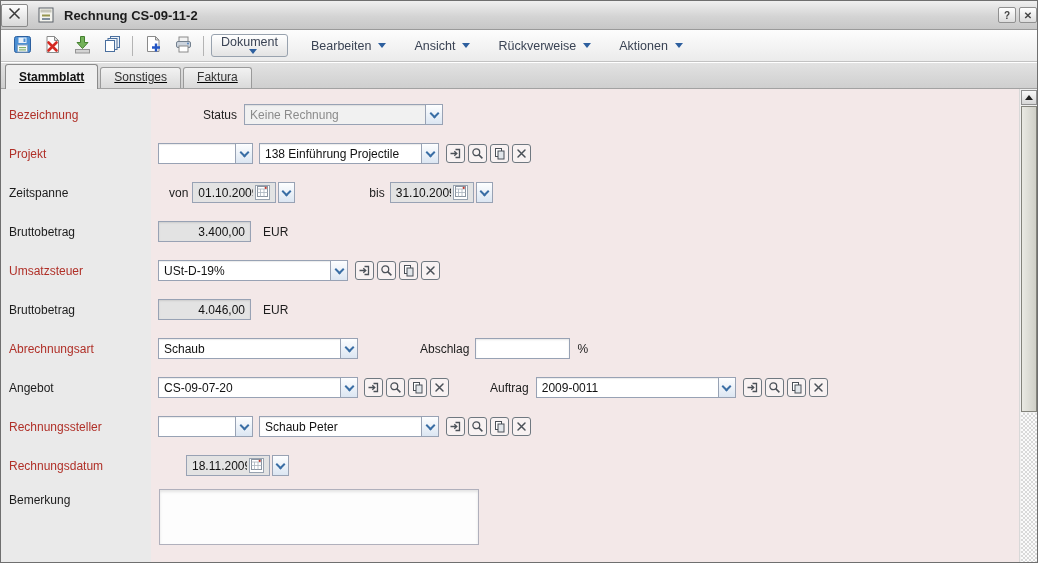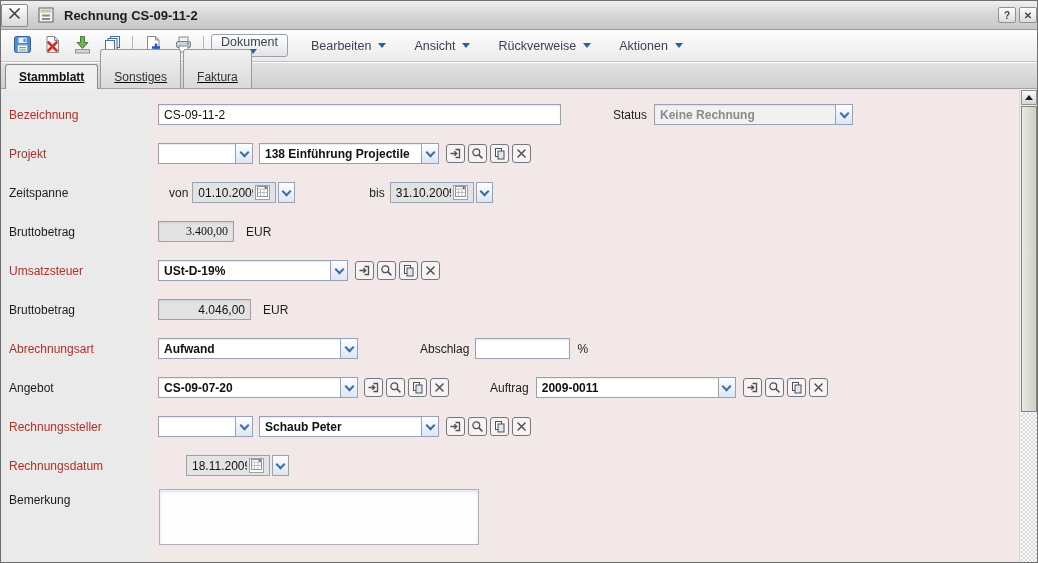--- a/index.html
+++ b/index.html
@@ -59,21 +59,21 @@
   }
 
   
   .tabbar {
     height:27px; display:flex; align-items:flex-end; padding:0 0 0 4px;
     background:linear-gradient(#e2e2e2,#cfcfcf);
     border-top:1px solid #ffffff; border-bottom:1px solid #a2a2a2;text-decoration:underline;
   }
   .tab {
     border:1px solid #9a9a9a; border-bottom:none; border-radius:3px 3px 0 0;
-    padding:20px 13px 4px; font-size:12px; color:#333; cursor:pointer;
+    padding:2px 13px 4px; font-size:12px; color:#333; cursor:pointer;
     background:linear-gradient(#f2f2f2,#dadada); margin-right:2px; position:relative;
   }
   .tab.active {
     font-weight:bold; color:#111; background:#efefef;
     padding:5px 13px 5px; margin-bottom:-1px; border-color:#8b8b8b;
   }
 
   
   .content {
     position:absolute; top:88px; bottom:0; left:0; right:0;
@@ -94,21 +94,21 @@
     box-shadow:inset 0 1px 2px rgba(0,0,0,0.10);
   }
   input.num { background:#e3e3e3; text-align:right; }
 
   .combo {
     display:flex; align-items:stretch; height:21px; background:#fff;
     border:1px solid #98a2b4; box-shadow:inset 0 1px 1px rgba(0,0,0,0.08); cursor:pointer;
   }
   .combo .val {
     flex:1; display:flex; align-items:center; padding:0 5px; font-size:12px;
-    color:#111; white-space:nowrap; overflow:hidden;font-weight:bold;
+    color:#111; white-space:nowrap; overflow:hidden;
   }
   .combo.dim { background:#f1f1f1; }
   .combo.dim .val { color:#8b8b8b; }
   .chev {
     width:17px; border-left:1px solid #98a2b4;
     background:linear-gradient(#fdfeff,#dce6f2);
     display:flex; align-items:center; justify-content:center;
   }
   .chev::after {
     content:""; width:5px; height:5px; margin-top:-3px;
@@ -300,21 +300,20 @@
     <div class="tab active">Stammblatt</div>
     <div class="tab">Sonstiges</div>
     <div class="tab">Faktura</div>
   </div>
 
   <div class="content">
     <div class="form">
 
       <div class="row">
         <span class="lbl req">Bezeichnung</span>
-        <input class="txt w403 ml7" value="CS-09-11-2" style="">
         <span class="inl ml52">Status</span>
         <div class="combo dim w199 ml7">
           <span class="val">Keine Rechnung</span>
           <span class="chev"></span>
         </div>
       </div>
 
       <div class="row">
         <span class="lbl req">Projekt</span>
         <div class="combo w95 ml7">
@@ -387,21 +386,21 @@
                   <circle cx="8.7" cy="2.9" r="1.1" fill="#c03a2e"></circle>
                 </svg>
             </span>
           </button>
         </span>
         <button class="chevbtn"></button>
       </div>
 
       <div class="row">
         <span class="lbl">Bruttobetrag</span>
-        <input class="txt num ml7" style="width: 76px; font-family: Liberation Serif, serif;" readonly="" value="3.400,00">
+        <input class="txt num ml7" style="width: 93px;" readonly="" value="3.400,00">
         <span class="inl ml12">EUR</span>
       </div>
 
       <div class="row">
         <span class="lbl req">Umsatzsteuer</span>
         <div class="combo w190 ml7">
           <span class="val">USt-D-19%</span>
           <span class="chev"></span>
         </div>
         <div class="btnset ml7">
@@ -441,21 +440,21 @@
 
       <div class="row">
         <span class="lbl">Bruttobetrag</span>
         <input class="txt num ml7" style="width: 93px;" readonly="" value="4.046,00">
         <span class="inl ml12">EUR</span>
       </div>
 
       <div class="row">
         <span class="lbl req">Abrechnungsart</span>
         <div class="combo w200 ml7">
-          <span class="val">Aufwand</span>
+          <span class="val">Schaub</span>
           <span class="chev"></span>
         </div>
         <span class="inl ml62">Abschlag</span>
         <input class="txt w95 ml6" value="" style="">
         <span class="inl ml7">%</span>
       </div>
 
       <div class="row">
         <span class="lbl">Angebot</span>
         <div class="combo w200 ml7">

